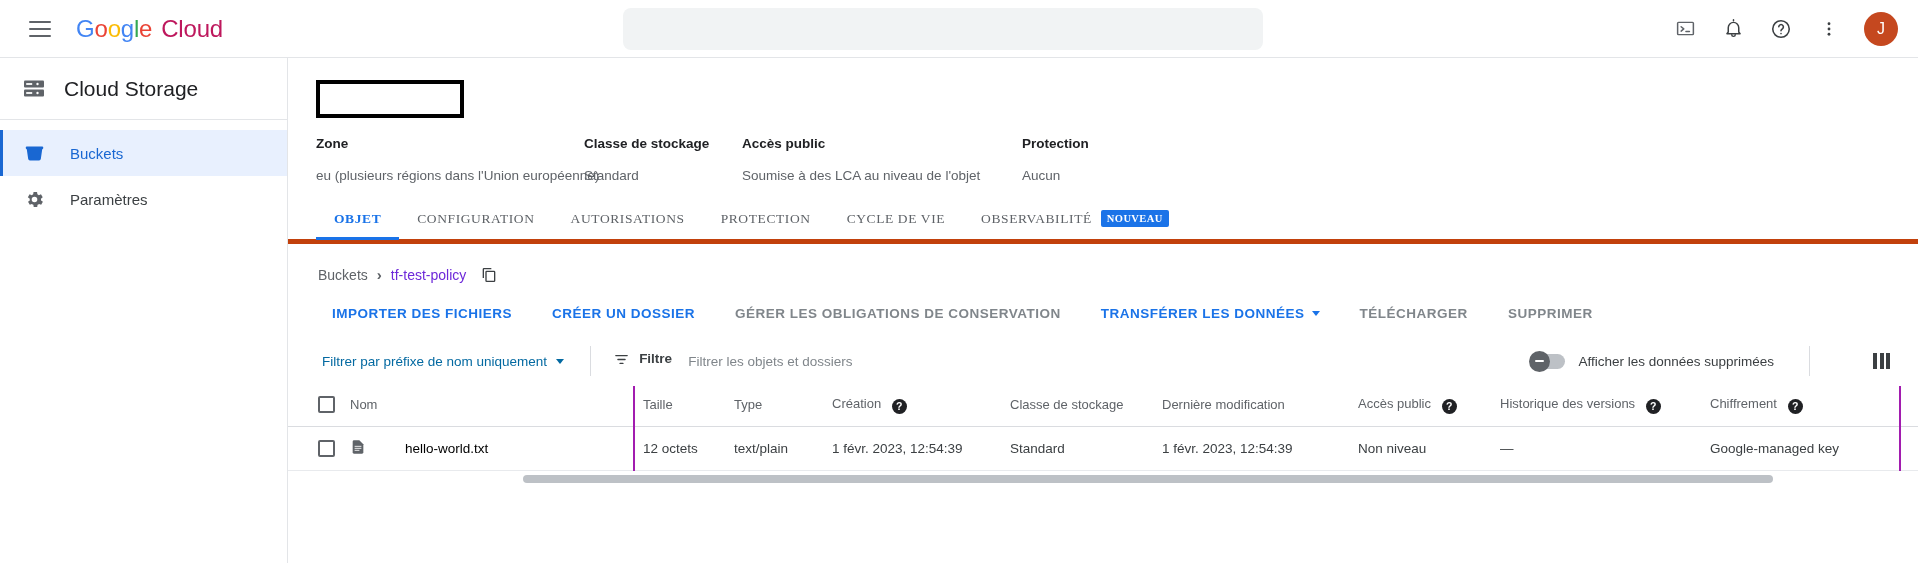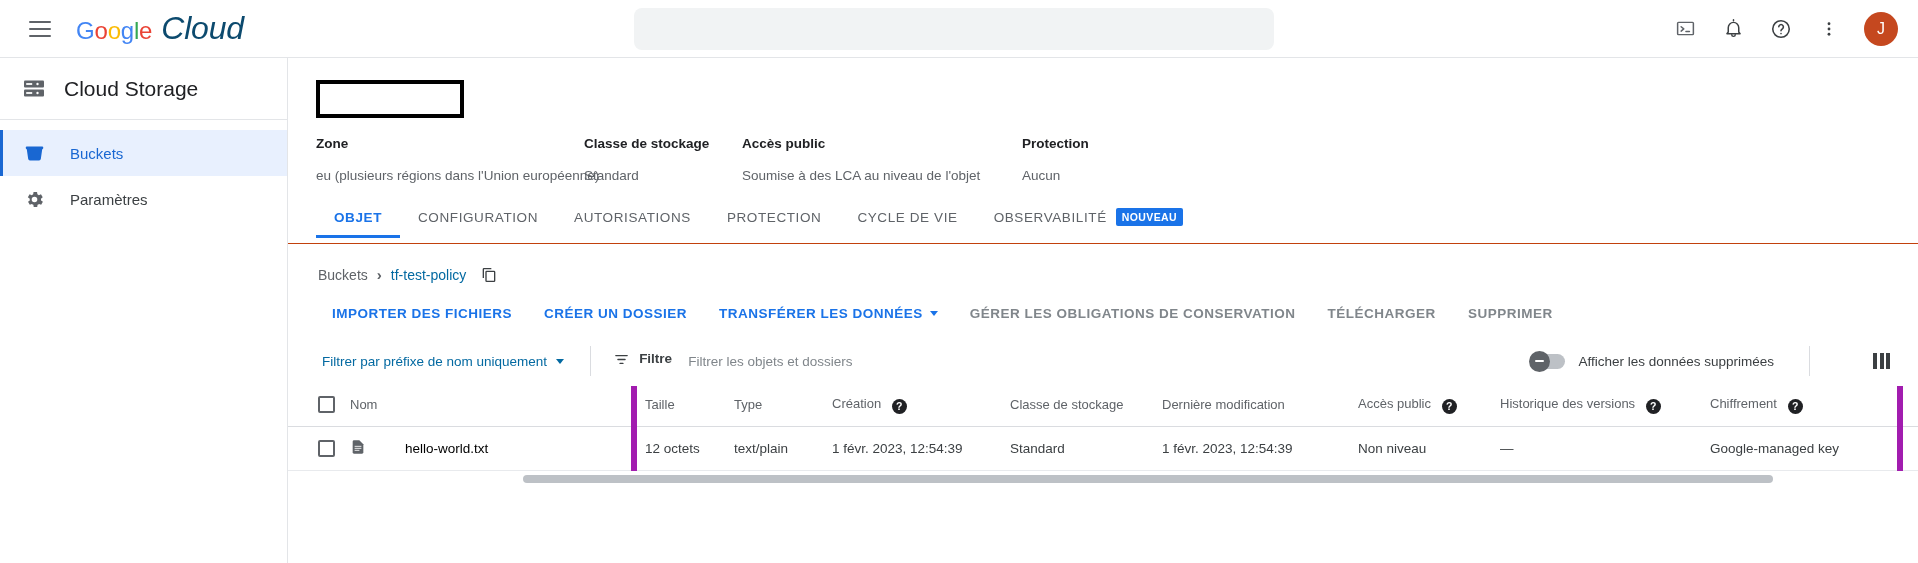--- a/index.html
+++ b/index.html
@@ -19,21 +19,21 @@
     display:flex; align-items:center;
     border-bottom:1px solid #e3e5e8;
     background:#fff; padding:0 20px 0 18px;
   }
   .hamburger { width:44px; height:44px; display:flex; flex-direction:column;
     justify-content:center; align-items:center; gap:5px; cursor:pointer; border-radius:50%; }
   .hamburger span { display:block; width:22px; height:2px; background:#5f6368; border-radius:1px; }
   .brand { display:flex; align-items:baseline; margin-left:14px; font-size:24px; letter-spacing:-0.2px; }
   .brand .g1{color:#4285f4}.brand .o1{color:#ea4335}.brand .o2{color:#fbbc05}
   .brand .g2{color:#4285f4}.brand .l1{color:#34a853}.brand .e1{color:#ea4335}
-  .brand .cloud { color:#0c4a6e; margin-left:9px; font-size:32px;font-style:italic; }
+  .brand .cloud { color:#be185d; margin-left:9px; font-size:24px; }
   .searchwrap { flex:1; display:flex; justify-content:center; padding:0 40px; }
   .searchbox {
     width:640px; height:42px; background:#f1f3f4; border-radius:8px;
     display:flex; align-items:center; padding:0 16px; font-size:14px; color:#80868b;
     border:1px solid transparent; cursor:text;
   }
   .topicons { display:flex; align-items:center; gap:6px; }
   .icnbtn { width:42px; height:42px; border-radius:50%; display:flex; align-items:center;
     justify-content:center; cursor:pointer; color:#5f6368; }
   .avatar { width:34px; height:34px; border-radius:50%; background:#c5481f; color:#fff;
@@ -75,39 +75,39 @@
   .redact { width:148px; height:38px; border:4px solid #000; background:#fff; }
   .sumgrid { display:flex; margin-top:18px; }
   .sumcol { display:flex; flex-direction:column; }
   .sumcol.c1 { width:268px; }
   .sumcol.c2 { width:158px; }
   .sumcol.c3 { width:280px; }
   .sumlbl { font-size:13.5px; font-weight:bold; color:#202124; }
   .sumval { font-size:13.5px; color:#5f6368; margin-top:17px; white-space:nowrap; }
 
   
-  .tabs { display:flex; align-items:center; border-bottom:1px solid #c2410c;
-    margin-top:20px; padding-left:28px; height:41px; }
+  .tabs { display:flex; align-items:flex-end; border-bottom:5px solid #c2410c;
+    margin-top:20px; padding-left:28px; height:41px;font-family:Liberation Serif, serif; }
   .tab { font-size:13.5px; letter-spacing:.6px; color:#5f6368; padding:0 18px 12px 18px;
     cursor:pointer; position:relative; white-space:nowrap; display:flex; align-items:center; gap:9px; }
   .tab.active { color:#1a73e8; font-weight:bold; }
   .tab.active::after { content:""; position:absolute; left:0; right:0; bottom:-1px;
     height:3px; background:#1a73e8; }
   .newbadge { background:#1a73e8; color:#fff; font-size:10.5px; font-weight:bold;
     padding:3px 6px; border-radius:2px; letter-spacing:.4px; }
 
   
   .crumbs { display:flex; align-items:center; gap:9px; padding:22px 0 0 30px; font-size:14px; }
   .crumb-link { color:#5f6368; cursor:pointer; }
   .crumb-sep { color:#5f6368; font-size:15px; font-weight:bold; }
-  .crumb-cur { color:#0369a1; }
+  .crumb-cur { color:#6d28d9; }
   .copyicn { margin-left:6px; cursor:pointer; display:flex; align-items:center; color:#3c4043; }
 
   
-  .actions { display:flex; align-items:flex-start; padding:14px 9px 0 30px; gap:4px; }
+  .actions { display:flex; align-items:flex-start; padding:14px 9px 0 30px; gap:12px; }
   .actbtn { font-size:13.5px; font-weight:bold; letter-spacing:.5px; color:#1a73e8;
     padding:9px 14px; cursor:pointer; border-radius:4px; white-space:nowrap;
     display:flex; align-items:center; gap:7px; }
   .actbtn.disabled { color:#80868b; cursor:default; }
   .caret { width:0; height:0; border-left:4.5px solid transparent; border-right:4.5px solid transparent;
     border-top:5px solid currentColor; }
 
   
   .filterrow { display:flex; align-items:center; height:50px; padding:0 22px 0 30px;
     margin-top:6px; gap:0; }
@@ -128,21 +128,21 @@
 
   
   .tablewrap { flex:1; min-height:0; display:flex; flex-direction:column; }
   table { width:100%; border-collapse:collapse; table-layout:fixed; }
   thead th { font-size:13px; color:#5f6368; font-weight:normal; text-align:left;
     padding:10px 8px 12px 8px; border-bottom:1px solid #dadce0; white-space:nowrap; vertical-align:middle; }
   tbody td { font-size:13.5px; color:#3c4043; padding:12px 8px; border-bottom:1px solid #e8eaed;
     white-space:nowrap; overflow:hidden; text-overflow:ellipsis; vertical-align:middle; }
   .cbcell { width:54px; padding-left:30px !important; }
   .cbox { width:17px; height:17px; border:2px solid #5f6368; border-radius:2px; cursor:pointer; background:#fff; }
-  .divcol { border-left:6px solid #a21caf; }
+  .divcol { border-left:2px solid #a21caf; }
   .filelink { color:#000000; cursor:pointer;margin-left:27px; }
   .namecell { display:flex; align-items:center; gap:12px; }
   .hq { display:inline-flex; align-items:center; justify-content:center; width:15px; height:15px;
     border-radius:50%; background:#202124; color:#fff; font-size:10.5px; font-weight:bold;
     margin-left:7px; vertical-align:-2px; cursor:pointer; }
   .thlbl { display:inline-flex; align-items:center; }
   .rowact { display:flex; align-items:center; justify-content:flex-end; gap:14px; padding-right:16px; }
 
   
   .hscrollwrap { height:12px; padding:4px 0 0 0; background:#fff; }
@@ -308,26 +308,26 @@
           </span>
         </div>
 
         <div class="actions">
           <div class="actbtn">
             <span>IMPORTER DES FICHIERS</span>
           </div>
           <div class="actbtn">
             <span>CRÉER UN DOSSIER</span>
           </div>
+          <div class="actbtn disabled">
+            <span>GÉRER LES OBLIGATIONS DE CONSERVATION</span>
+          </div>
           <div class="actbtn">
             <span>TRANSFÉRER LES DONNÉES</span>
             <span class="caret"></span>
-          </div>
-          <div class="actbtn disabled">
-            <span>GÉRER LES OBLIGATIONS DE CONSERVATION</span>
           </div>
           <div class="actbtn disabled">
             <span>TÉLÉCHARGER</span>
           </div>
           <div class="actbtn disabled">
             <span>SUPPRIMER</span>
           </div>
         </div>
 
         <div class="filterrow">

